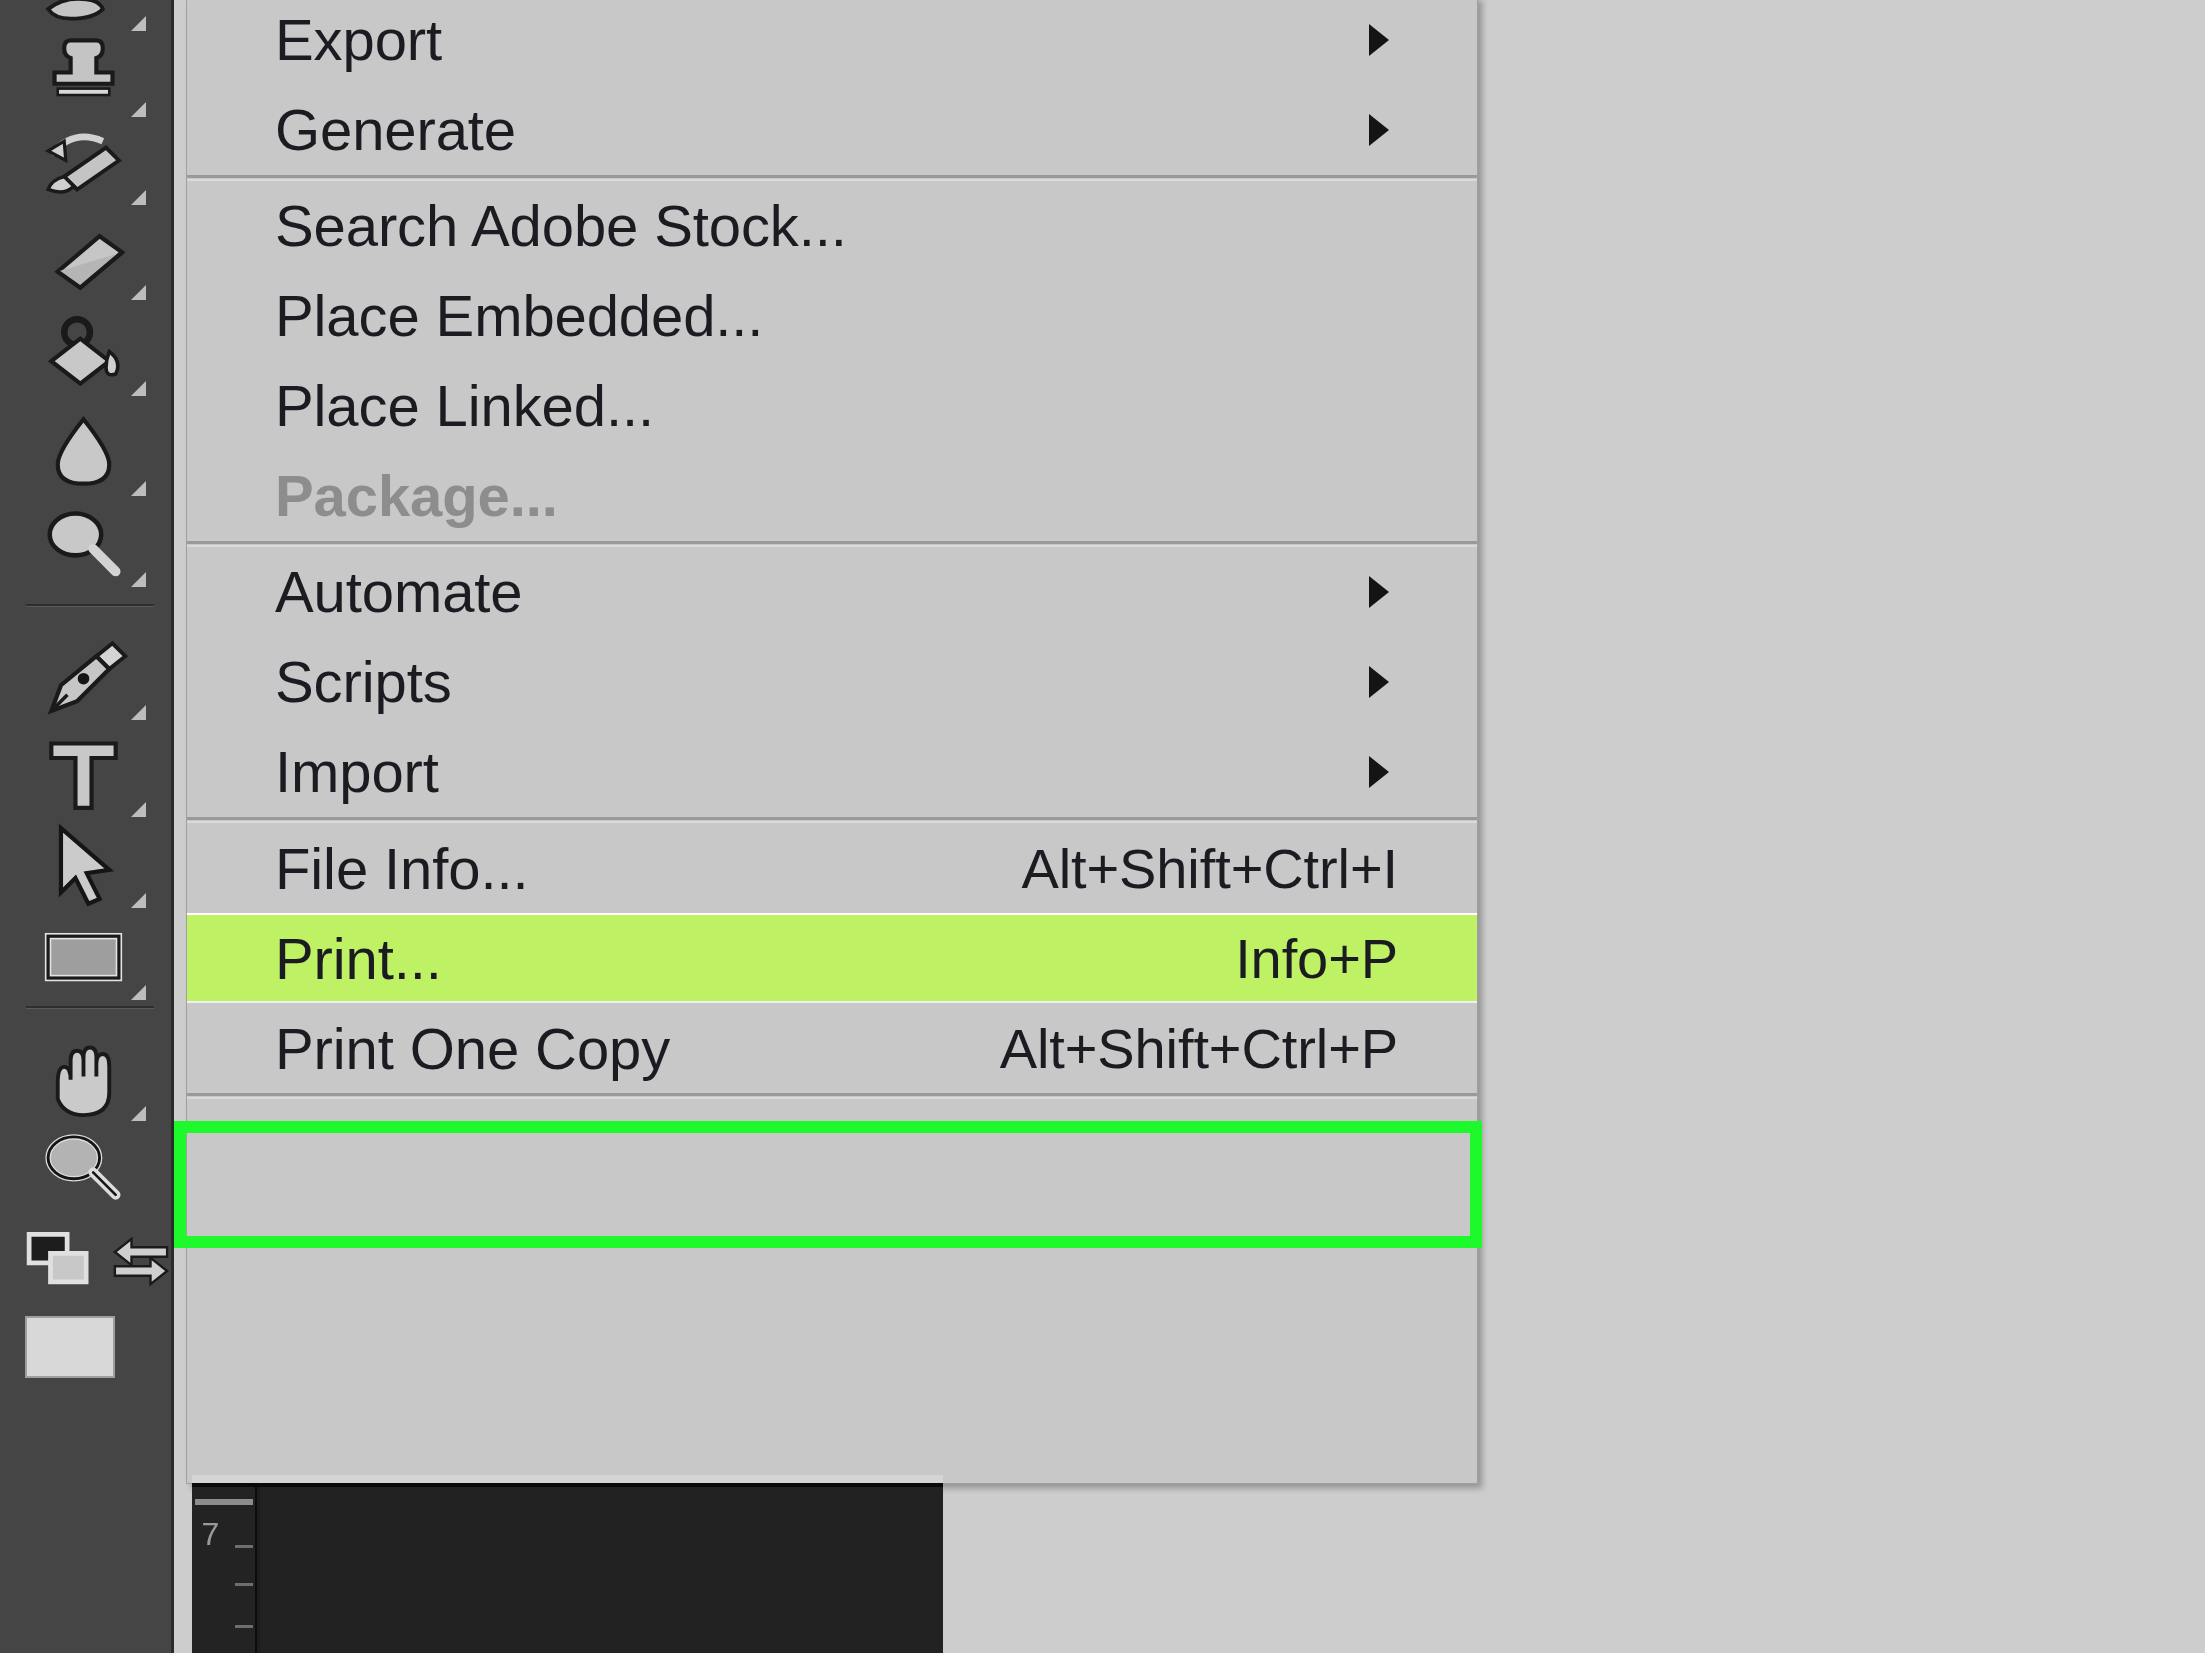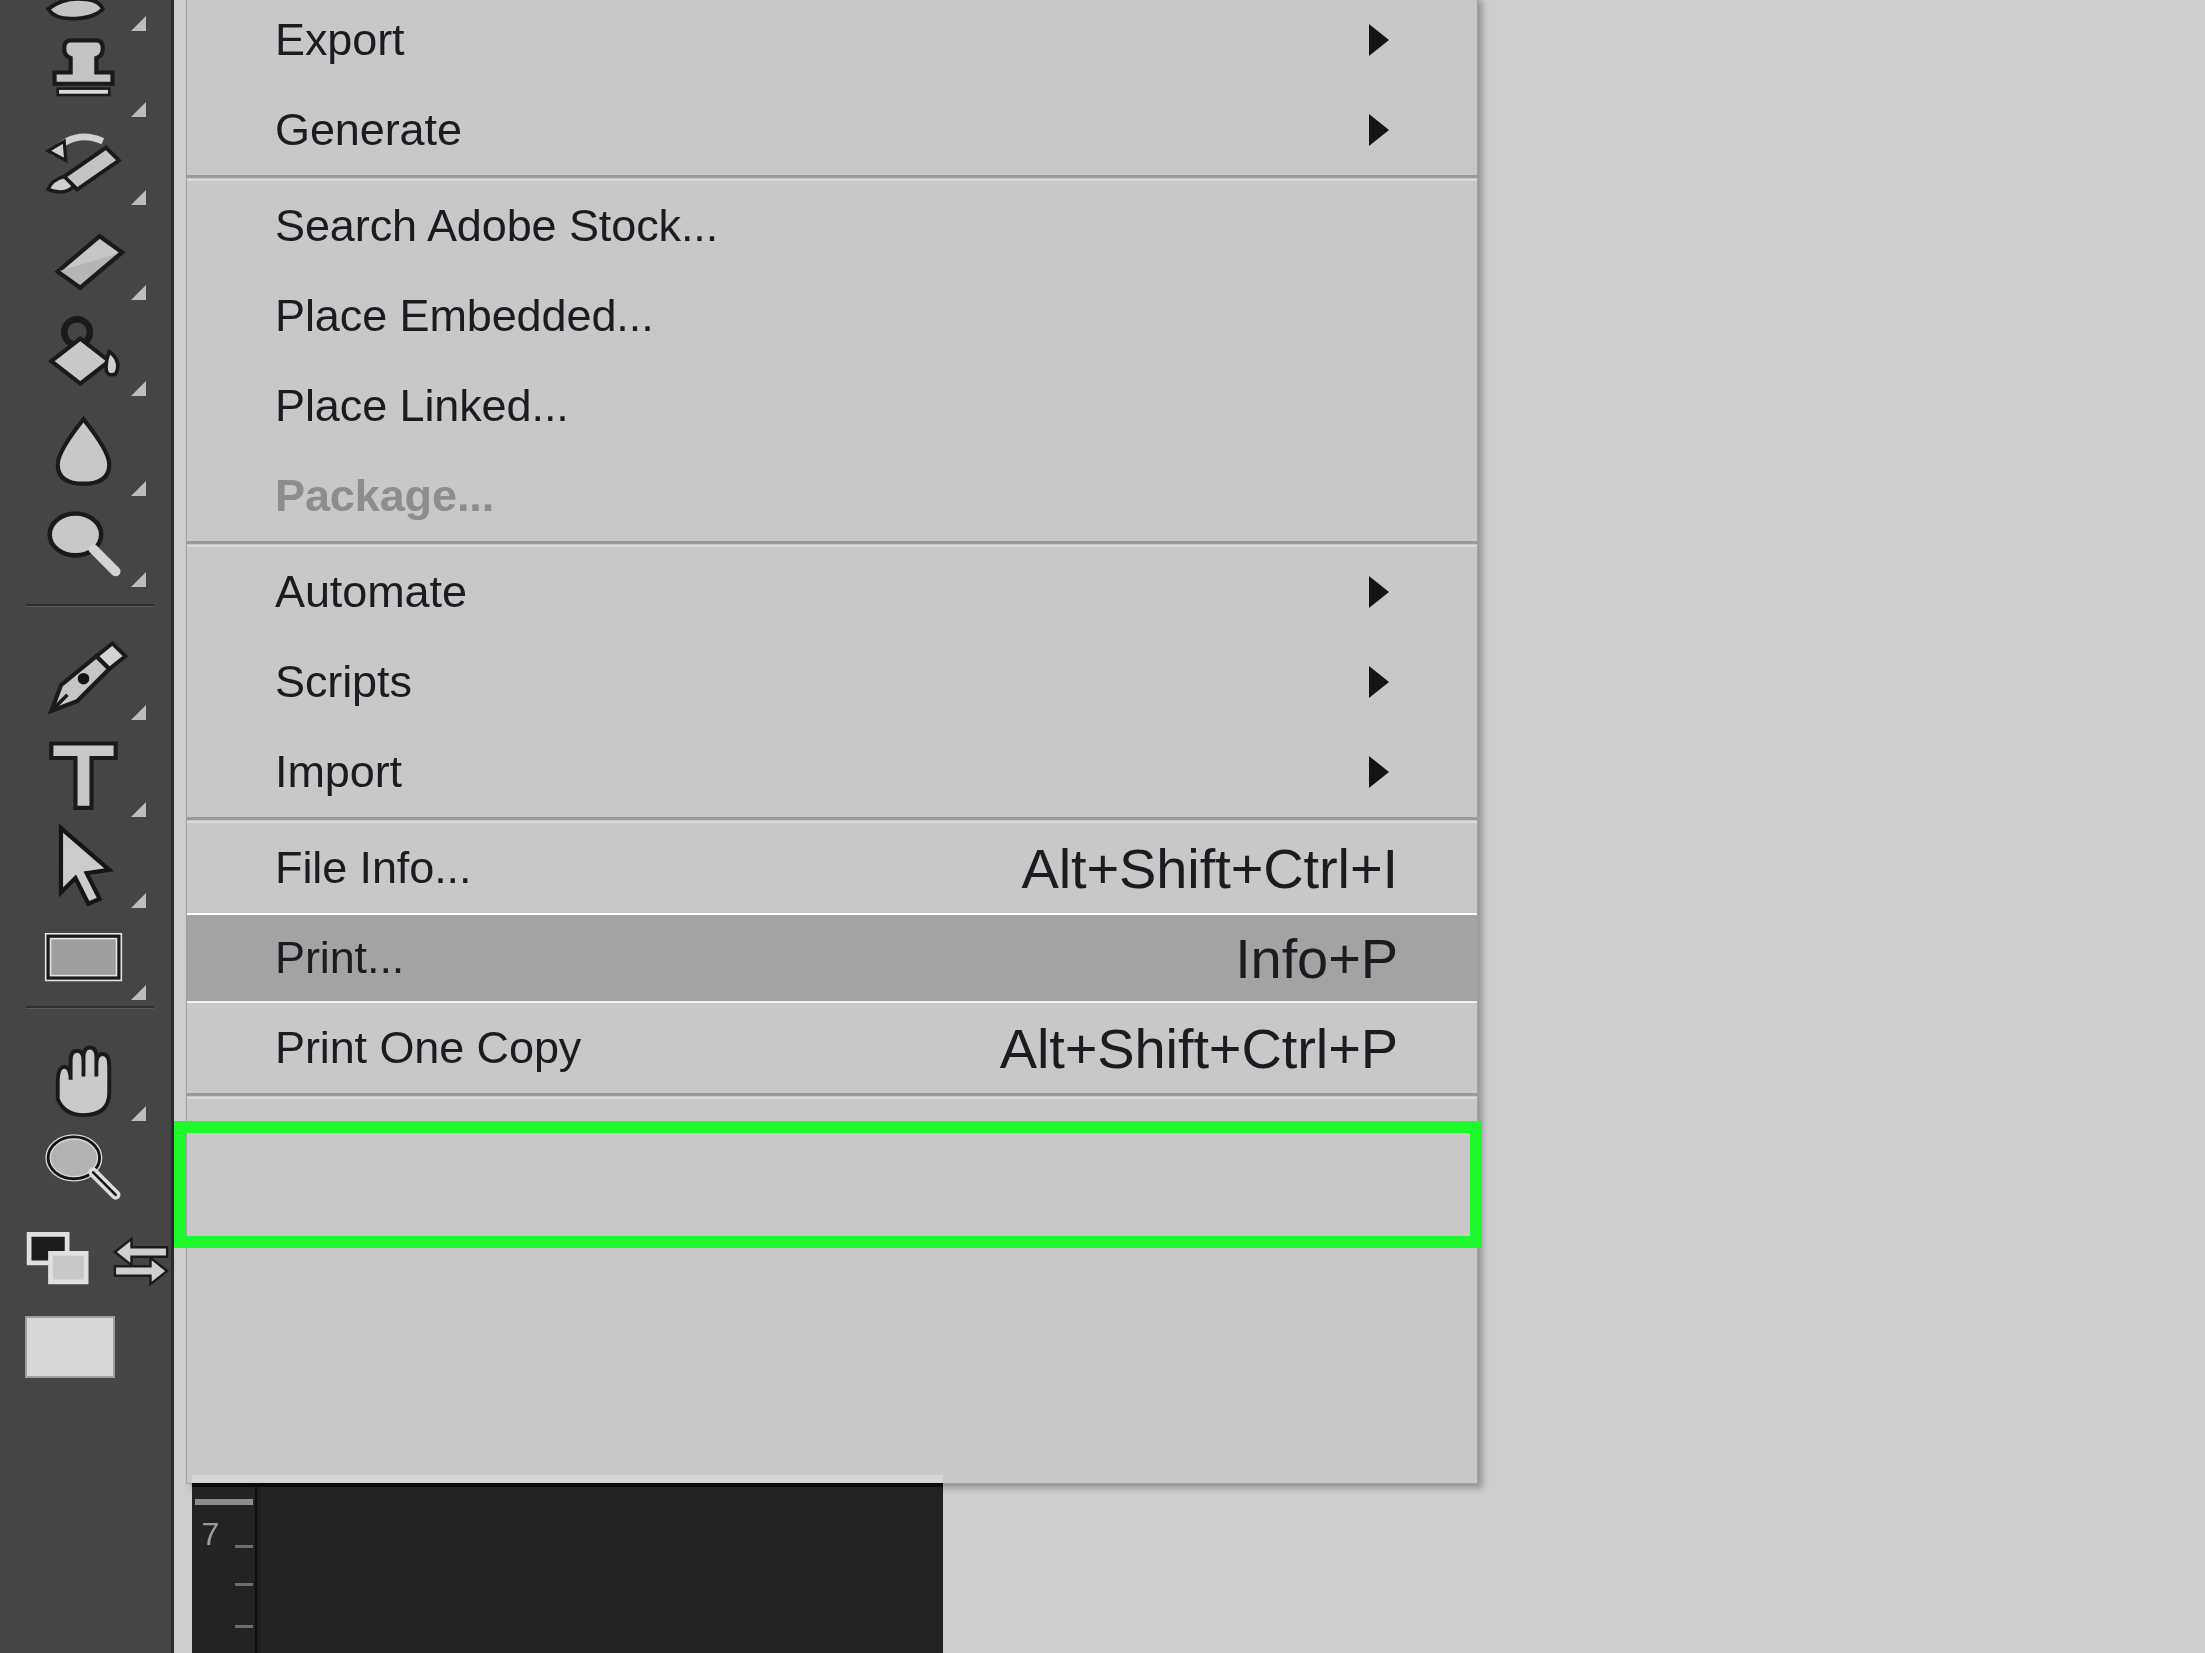--- a/index.html
+++ b/index.html
@@ -91,21 +91,21 @@
     position: relative;
     height: 90px;
     display: flex;
     align-items: center;
     padding-left: 0;
     box-sizing: border-box;
   }
   .mi-label {
     position: absolute;
     left: 88px;
-    font-size: 45px;
+    font-size: 58px;
     color: #1b1b22;
     white-space: nowrap;
     letter-spacing: -0.1px;
   }
   .mi-shortcut {
     position: absolute;
     right: 79px;
     font-size: 56px;
     color: #1b1b22;
     white-space: nowrap;
@@ -123,21 +123,21 @@
   .menu-sep {
     height: 6.2px;
     margin: 0;
     border-top: 3.4px solid #9a9a9a;
     border-bottom: 2.8px solid #dadada;
     box-sizing: border-box;
   }
 
   
   .menu-item.highlighted {
-    background: #a3a3a3;
+    background: #bef264;
     border-top: 2.1px solid #ffffff;
     border-bottom: 2.1px solid #eef0f7;
     padding-left: 39px;
   }
 
   
   #green-highlight {
     position: absolute;
     left: 174px;
     top: 1121px;

